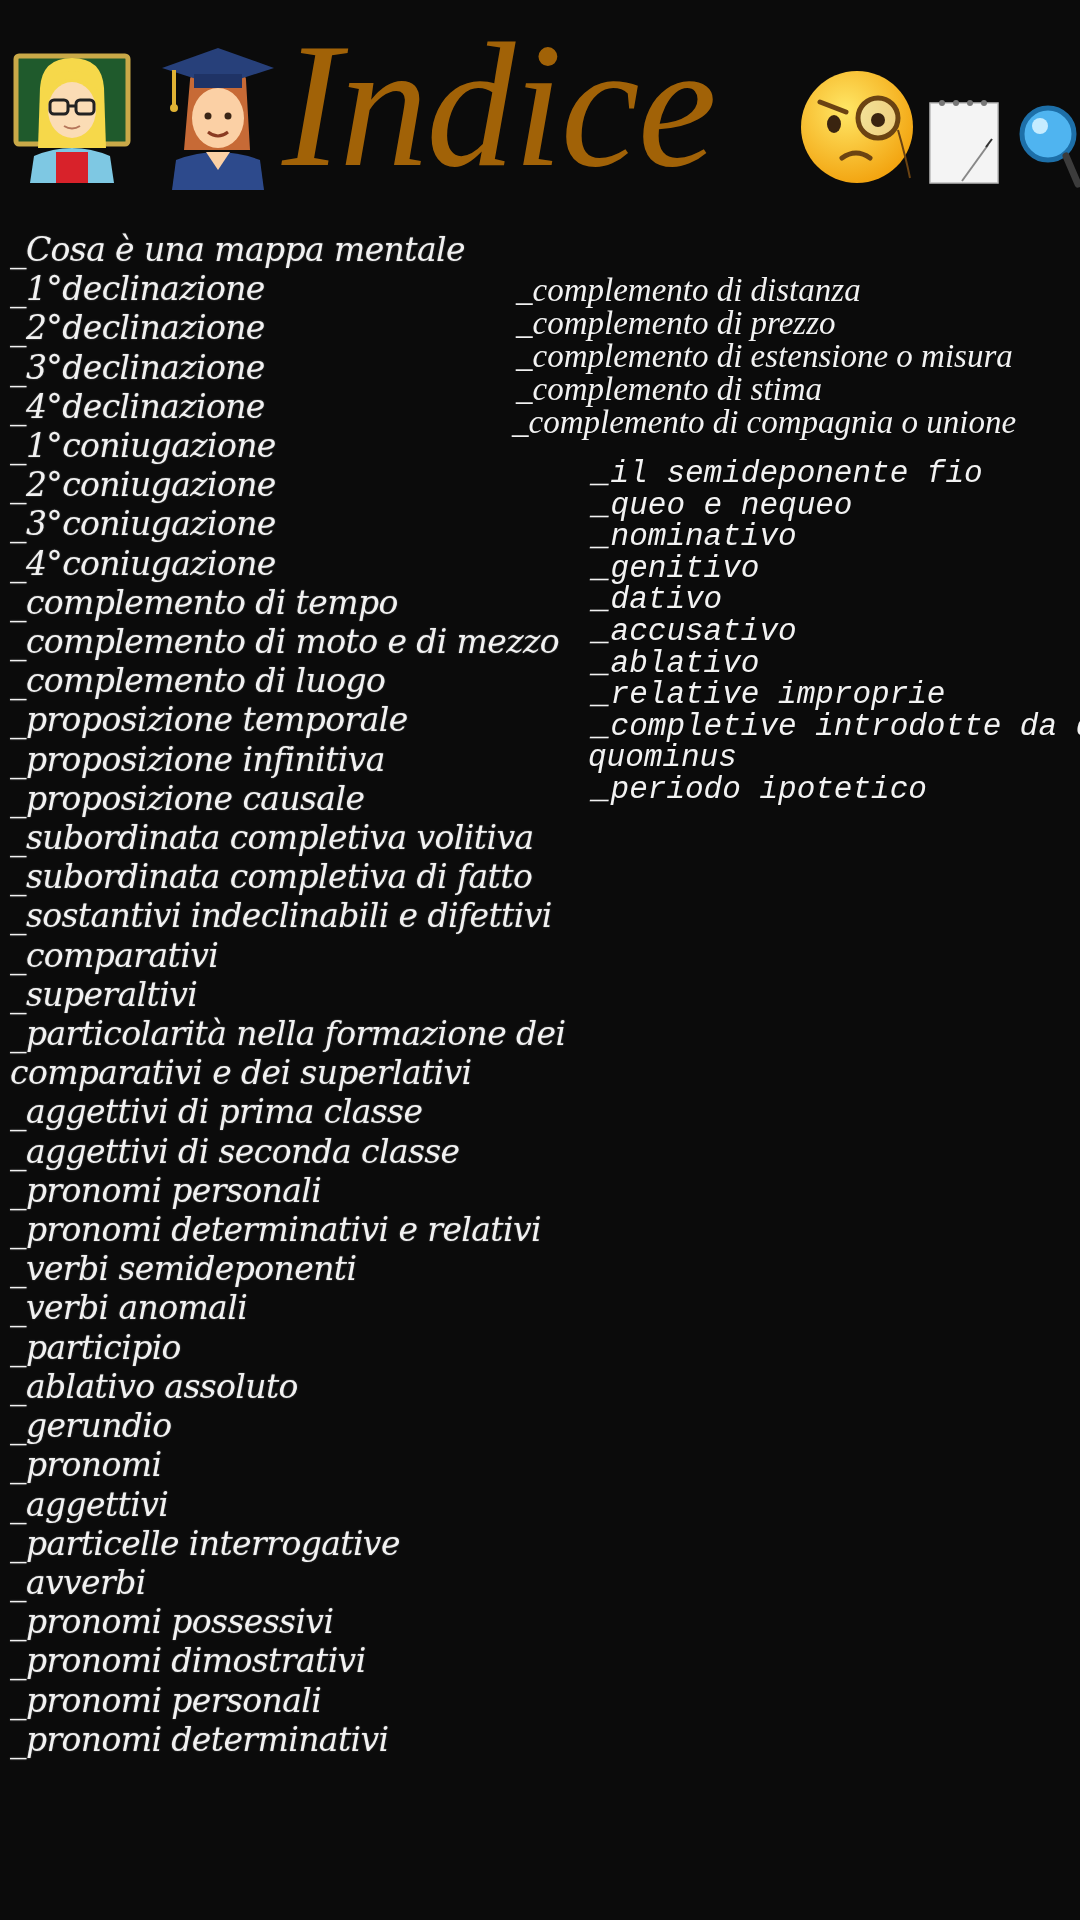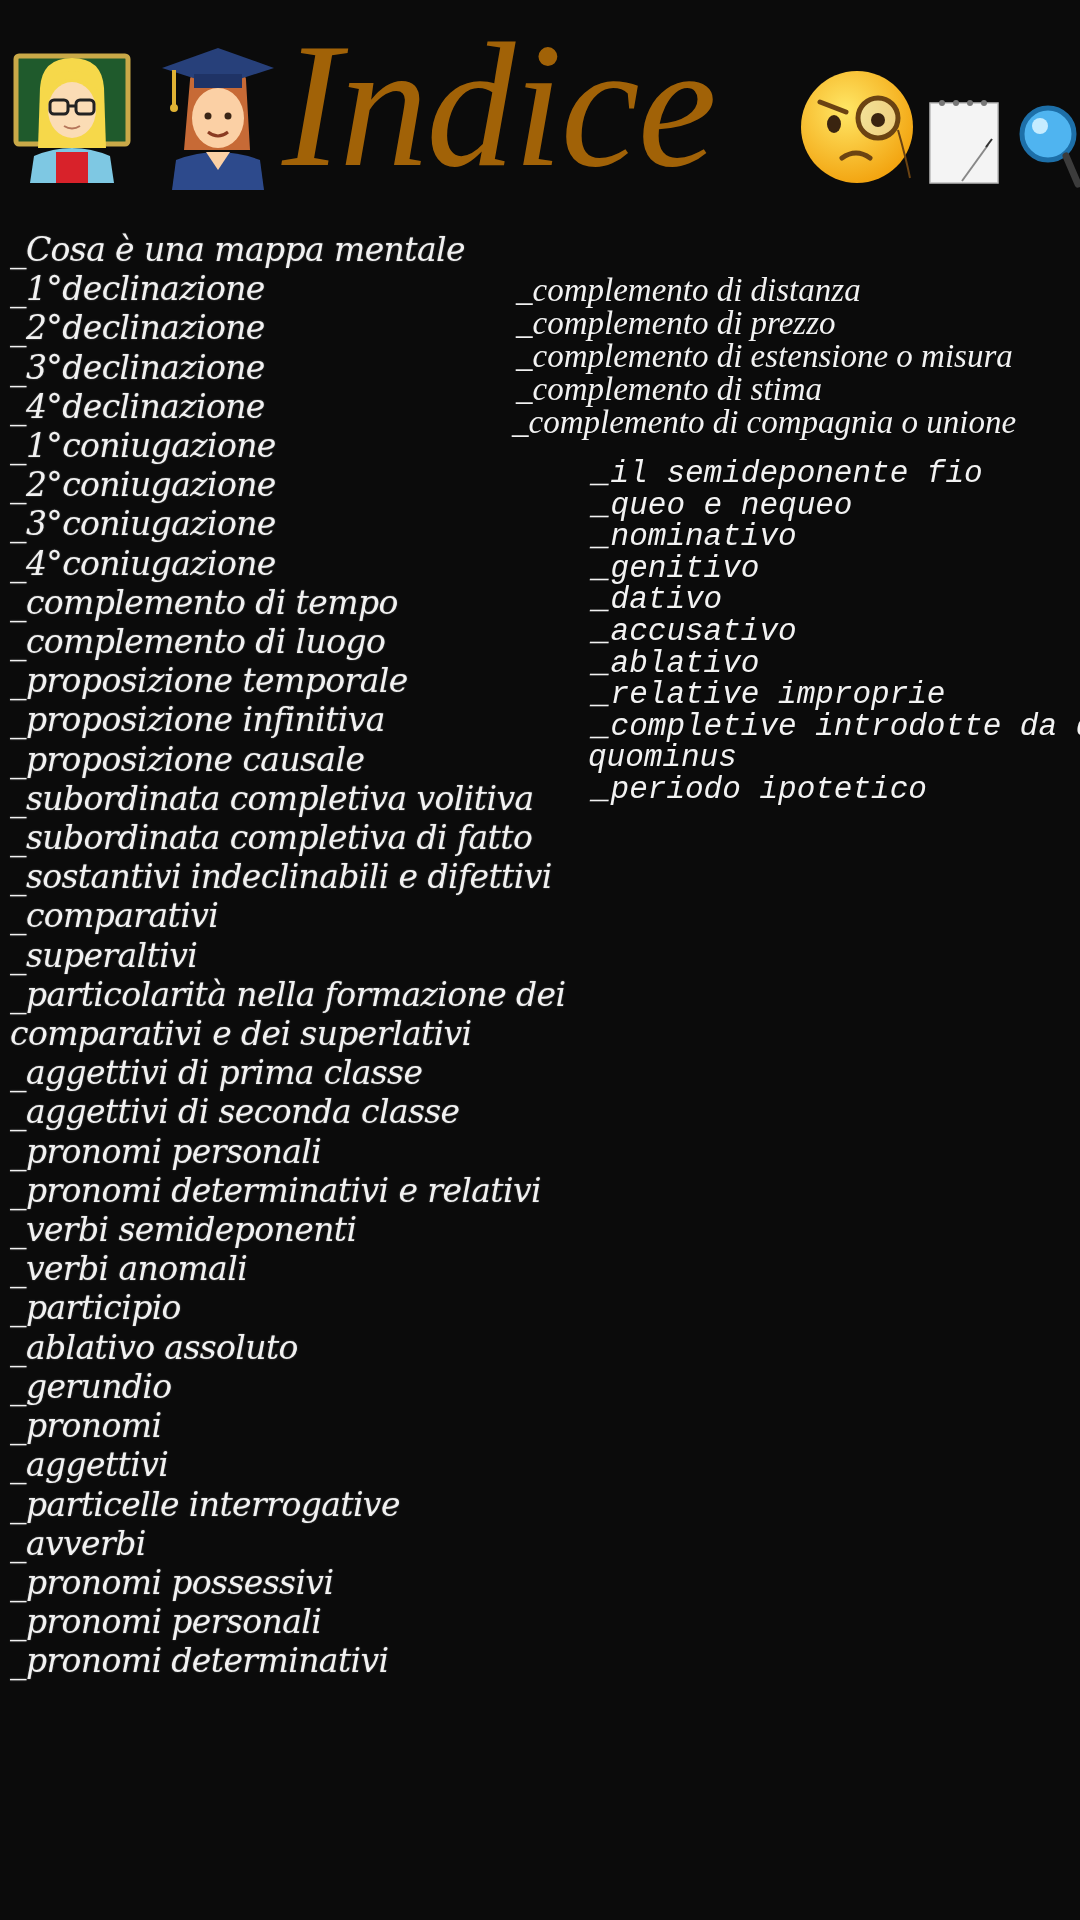--- a/index.html
+++ b/index.html
@@ -143,20 +143,21 @@
   <li>_Cosa è una mappa mentale</li>
   <li>_1°declinazione</li>
   <li>_2°declinazione</li>
   <li>_3°declinazione</li>
   <li>_4°declinazione</li>
   <li>_1°coniugazione</li>
   <li>_2°coniugazione</li>
   <li>_3°coniugazione</li>
   <li>_4°coniugazione</li>
   <li>_complemento di tempo</li>
+  <li>_complemento di moto e di mezzo</li>
   <li>_complemento di luogo</li>
   <li>_proposizione temporale</li>
   <li>_proposizione infinitiva</li>
   <li>_proposizione causale</li>
   <li>_subordinata completiva volitiva</li>
   <li>_subordinata completiva di fatto</li>
   <li>_sostantivi indeclinabili e difettivi</li>
   <li>_comparativi</li>
   <li>_superaltivi</li>
   <li>_particolarità nella formazione dei</li>
@@ -168,20 +169,21 @@
   <li>_verbi semideponenti</li>
   <li>_verbi anomali</li>
   <li>_participio</li>
   <li>_ablativo assoluto</li>
   <li>_gerundio</li>
   <li>_pronomi</li>
   <li>_aggettivi</li>
   <li>_particelle interrogative</li>
   <li>_avverbi</li>
   <li>_pronomi possessivi</li>
+  <li>_pronomi dimostrativi</li>
   <li>_pronomi personali</li>
   <li>_pronomi determinativi</li>
 </ul>
 
 <ul class="col col-mid">
   <li>_complemento di distanza</li>
   <li>_complemento di prezzo</li>
   <li>_complemento di estensione o misura</li>
   <li>_complemento di stima</li>
   <li class="last">_complemento di compagnia o unione</li>

